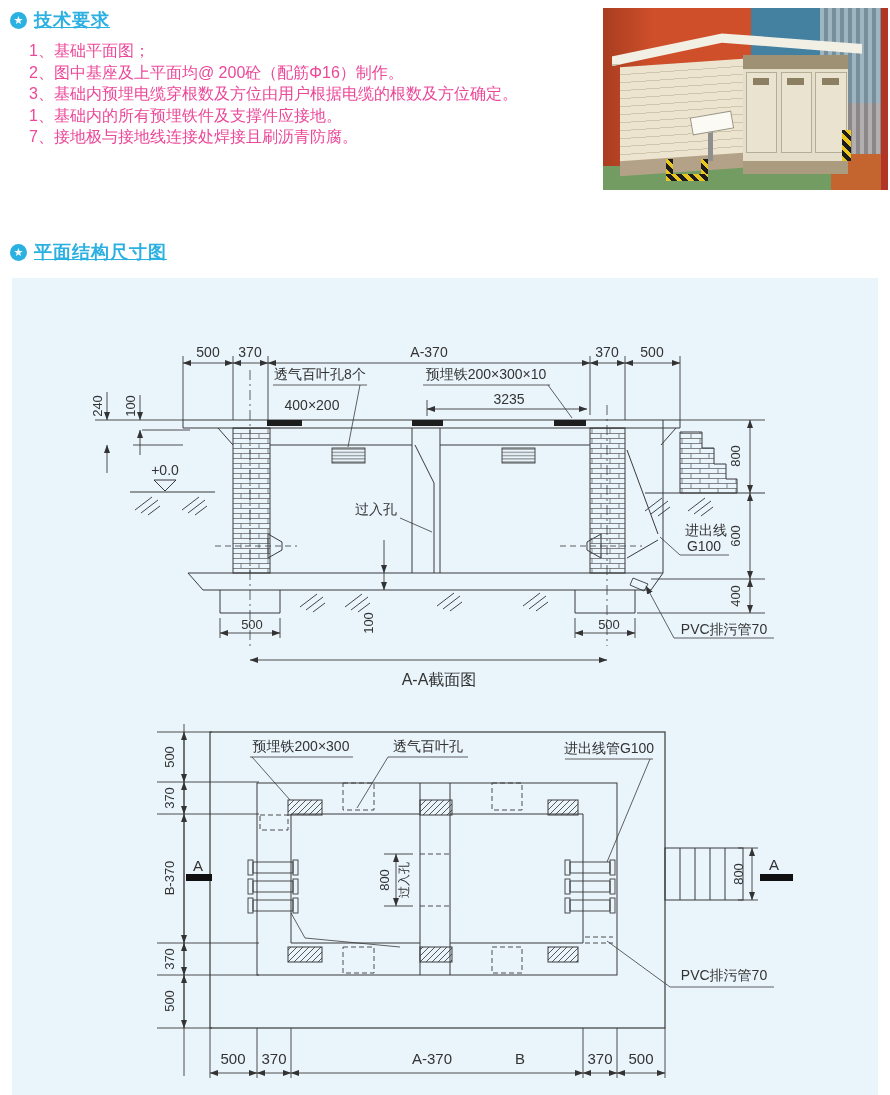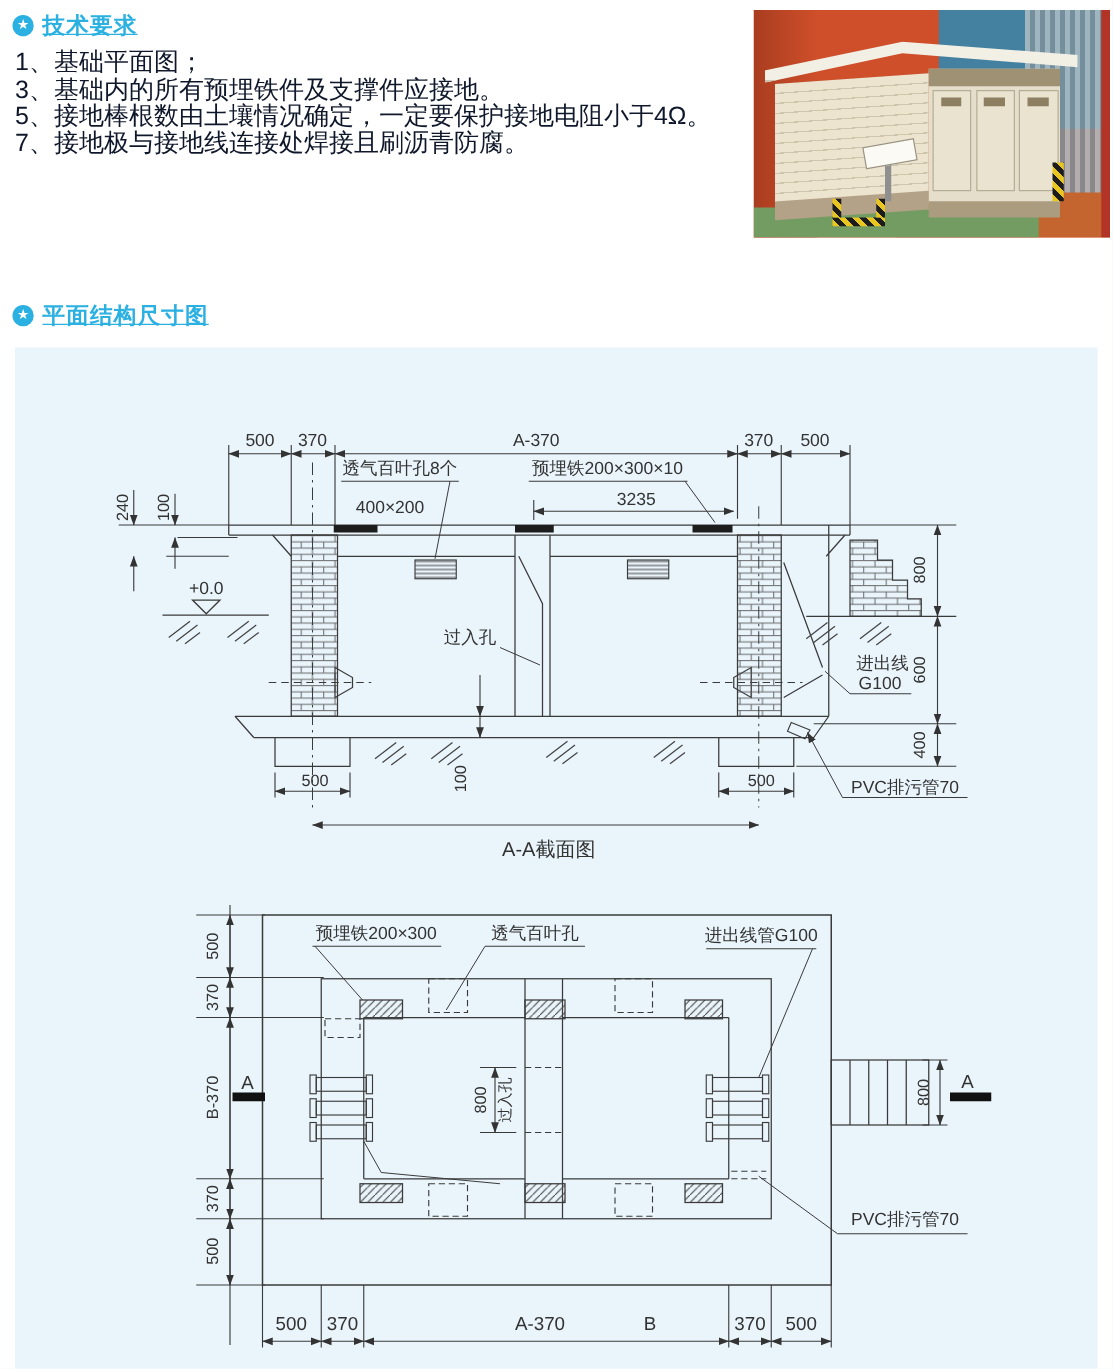--- a/index.html
+++ b/index.html
@@ -4,21 +4,21 @@
 <style>
   html,body{margin:0;padding:0;}
   body{width:890px;height:1095px;background:#ffffff;font-family:"Liberation Sans","DejaVu Sans",sans-serif;color:#3f3f3f;position:relative;overflow:hidden;}
   .page{position:absolute;inset:0;}
   .sec-header{position:absolute;left:10px;display:flex;align-items:center;gap:7px;}
   .sec-header .ttl{font-size:18px;font-weight:bold;color:#2bb0e2;letter-spacing:1px;text-decoration:underline;}
   .bullet{width:17px;height:17px;border-radius:50%;background:#2bb0e2;color:#fff;font-size:11px;line-height:17px;text-align:center;display:inline-block;}
   .hdr1{top:8px;}
   .hdr2{top:240px;}
   .req-list{position:absolute;left:12px;top:40px;width:580px;}
-  .req-item{font-size:20px;line-height:21.5px;color:#0f172a;white-space:nowrap;}
+  .req-item{font-size:16px;line-height:21.5px;color:#ec4899;white-space:nowrap;margin-left:17px;}
   
   .photo{position:absolute;left:603px;top:8px;width:285px;height:182px;background:#cf4f2a;overflow:hidden;}
   .ph-wallshade{position:absolute;left:0;top:0;width:18%;height:100%;background:linear-gradient(90deg,#a93d20,#cf4f2a);}
   .ph-sky{position:absolute;right:2%;top:0;width:46%;height:52%;background:#44809f;}
   .ph-steel{position:absolute;right:2%;top:0;width:22%;height:92%;background:repeating-linear-gradient(90deg,#aebfc6 0 4px,#7d919b 4px 8px);opacity:.85;}
   .ph-ground{position:absolute;right:0;bottom:0;width:60%;height:20%;background:#c4652f;}
   .ph-grass{position:absolute;left:0;bottom:0;width:80%;height:13%;background:#739c63;}
   .ph-roof{position:absolute;left:3%;top:14%;width:88%;height:18%;background:#f2efe5;clip-path:polygon(0 70%,44% 0,100% 32%,100% 62%,44% 28%,0 100%);box-shadow:inset 0 -2px 0 #c9c4b2;}
   .ph-faceL{position:absolute;left:6%;top:30%;width:43%;height:57%;background:#ece4cf;background-image:repeating-linear-gradient(180deg,rgba(0,0,0,0) 0 7px,rgba(150,140,110,.35) 7px 8px);transform:skewY(-4deg);}
   .ph-faceR{position:absolute;left:49%;top:26%;width:37%;height:62%;background:#e5decb;}
@@ -49,22 +49,23 @@
 
 <div class="page">
 
   <div class="sec-header hdr1">
     <span class="bullet">★</span>
     <span class="ttl">技术要求</span>
   </div>
 
   <div class="req-list">
     <div class="req-item">1、基础平面图；</div>
-    <div class="req-item">3、基础内的所有预埋铁件及支撑件应接地。</div>
-    <div class="req-item">5、接地棒根数由土壤情况确定，一定要保护接地电阻小于4Ω。</div>
+    <div class="req-item">2、图中基座及上平面均@ 200砼（配筋Φ16）制作。</div>
+    <div class="req-item">3、基础内预埋电缆穿根数及方位由用户根据电缆的根数及方位确定。</div>
+    <div class="req-item">1、基础内的所有预埋铁件及支撑件应接地。</div>
     <div class="req-item">7、接地极与接地线连接处焊接且刷沥青防腐。</div>
   </div>
 
   <div class="photo">
     <div class="ph-wallshade"></div>
     <div class="ph-sky"></div>
     <div class="ph-steel"></div>
     <div class="ph-ground"></div>
     <div class="ph-grass"></div>
     <div class="ph-faceL"></div>

